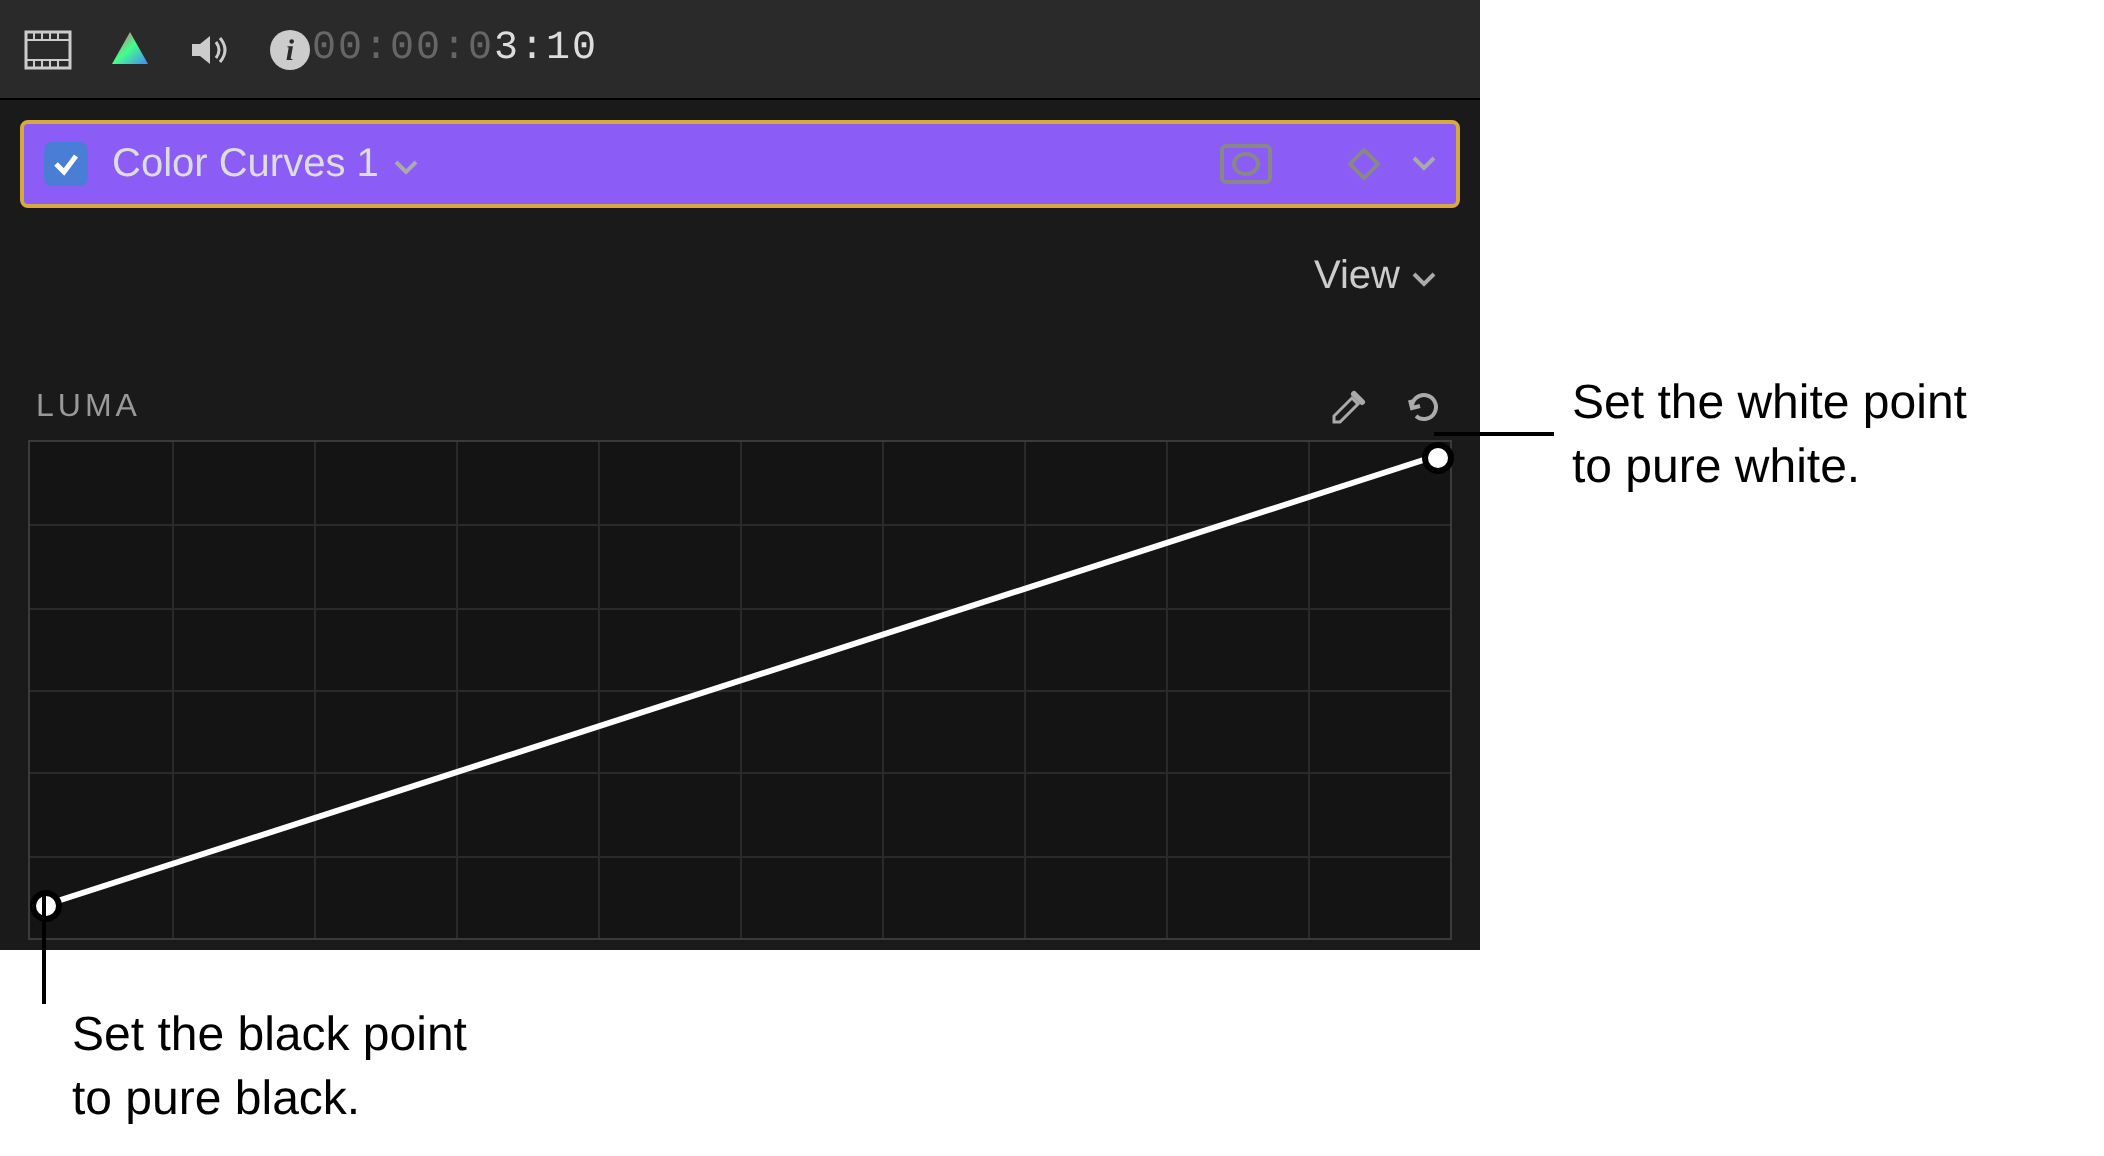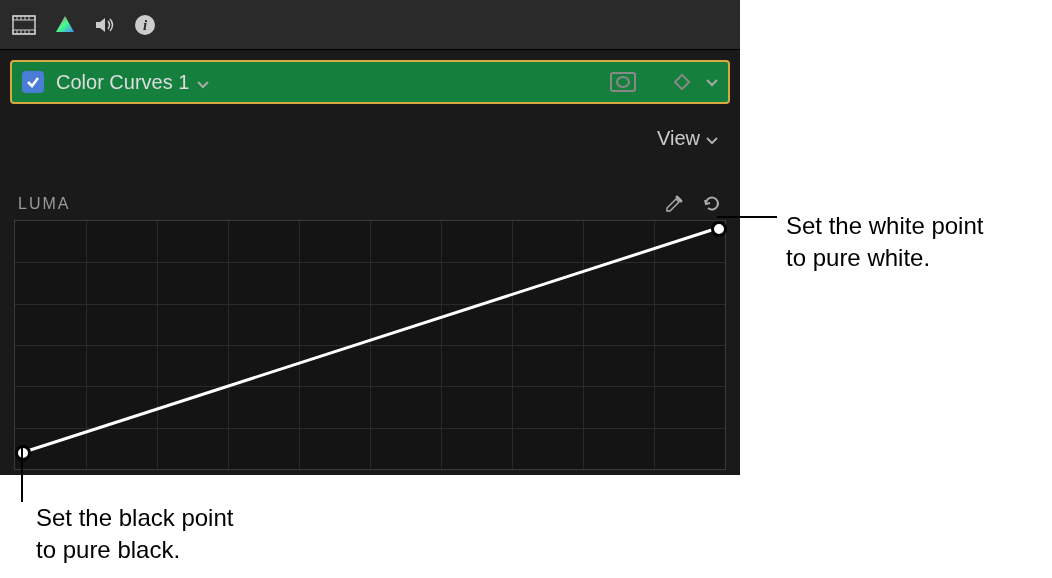--- a/index.html
+++ b/index.html
@@ -53,21 +53,21 @@
       font-size: 20px;
       letter-spacing: 1px;
       font-family: "Courier New", monospace;
     }
     .timecode .active {
       color: #ddd;
     }
     .effect-row {
       margin: 10px 10px 0 10px;
       height: 44px;
-      background: #15803d;
+      background: #8b5cf6;
       border: 2px solid #d8a93e;
       border-radius: 4px;
       display: flex;
       align-items: center;
       padding: 0 10px;
     }
     .checkbox {
       width: 22px;
       height: 22px;
       background: #4a7dd6;
@@ -242,20 +242,23 @@
             <path d="M14 6 Q17 10 14 14" fill="none" stroke="#ccc" stroke-width="1.5"></path>
             <path d="M16 4 Q21 10 16 16" fill="none" stroke="#ccc" stroke-width="1.5"></path>
           </svg>
       </span>
       <span class="icon">
         <svg width="22" height="22" viewBox="0 0 22 22">
             <circle cx="11" cy="11" r="10" fill="#ccc"></circle>
             <text x="11" y="16" text-anchor="middle" font-size="15" font-style="italic" font-weight="bold" font-family="Georgia" fill="#2a2a2a">i</text>
           </svg>
       </span>
+    </div>
+    <div class="timecode">
+      <span>00:00:0</span><span class="active">3:10</span>
     </div>
   </div>
 
   <div class="effect-row">
     <div class="checkbox">
       <svg width="14" height="14" viewBox="0 0 14 14">
           <path d="M2 7 L6 11 L12 3" fill="none" stroke="#fff" stroke-width="2.5"></path>
         </svg>
     </div>
     <div class="effect-name">
@@ -330,18 +333,18 @@
         <line x1="6" y1="232" x2="706" y2="6" stroke="#fff" stroke-width="3"></line>
       </svg>
 
       <div class="handle" style="left:8px; top:232px;"></div>
       <div class="handle" style="left:704px; top:8px;"></div>
     </div>
   </div>
 </div>
 
 <div class="callout-line" style="left:717px; top:216px; width:60px;"></div>
-<div class="callout-text" style="left:786px; top:210px; white-space:pre-line;">Set the white point
+<div class="callout-text" style="left:786px; top:186px; white-space:pre-line;">Set the white point
 to pure white.</div>
 
 <div class="callout-line-v" style="left:21px; top:448px; height:54px;"></div>
 <div class="callout-text" style="left:36px; top:502px; white-space:pre-line;">Set the black point
 to pure black.</div>
 
 </body></html>

